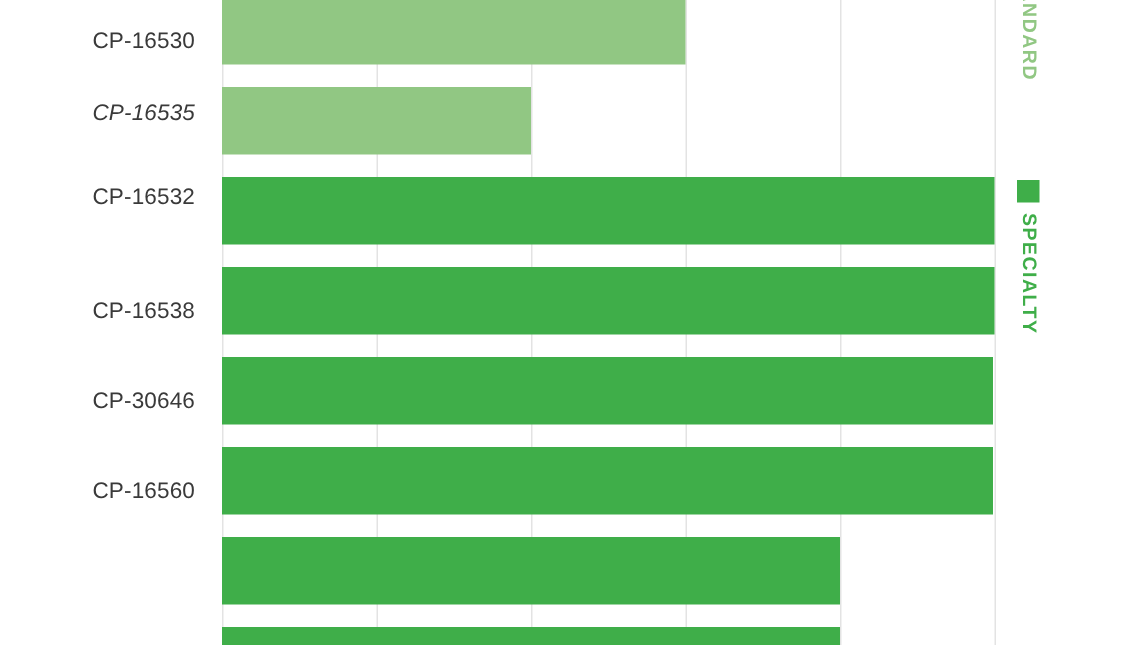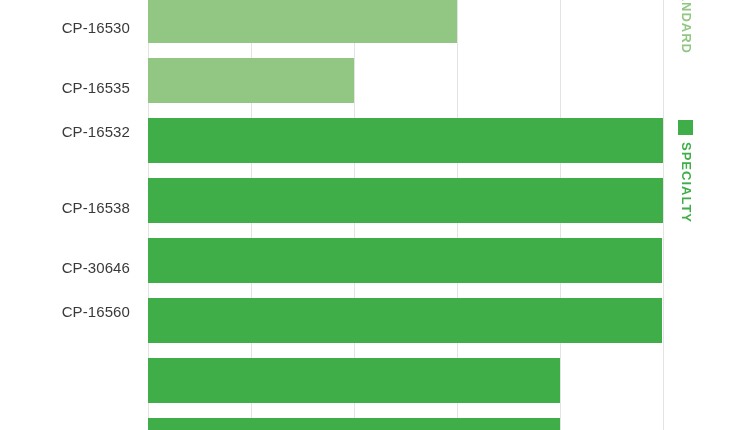--- a/index.html
+++ b/index.html
@@ -97,25 +97,25 @@
     line-height: 1;
   }
 </style>
 </head>
 <body>
 
 <div id="chart-root">
 
   <div id="label-column">
       <div class="cat-label" style="top: 20px;">CP-16530</div>
-      <div class="cat-label" style="top: 80px;">CP-16535</div>
+      <div class="cat-label" style="top: 68px; font-style: italic;">CP-16535</div>
       <div class="cat-label" style="top: 124px;">CP-16532</div>
       <div class="cat-label" style="top: 200px; padding-left: 31px;">CP-16538</div>
       <div class="cat-label" style="top: 260px;">CP-30646</div>
-      <div class="cat-label" style="top: 304px; margin-left: 48px;">CP-16560</div>
+      <div class="cat-label" style="top: 320px; margin-left: 48px;">CP-16560</div>
     </div>
 
   <div id="plot-area">
     <div id="plot-grid">
         <div class="gridline" style="left: 0px; background: rgb(227, 227, 227);"></div>
         <div class="gridline" style="left: 103px; background: rgb(227, 227, 227);"></div>
         <div class="gridline" style="left: 206px; background: rgb(227, 227, 227);"></div>
         <div class="gridline" style="left: 309px; background: rgb(227, 227, 227);"></div>
         <div class="gridline" style="left: 412px; background: rgb(227, 227, 227);"></div>
         <div class="gridline" style="left: 515px; background: rgb(227, 227, 227);"></div>

